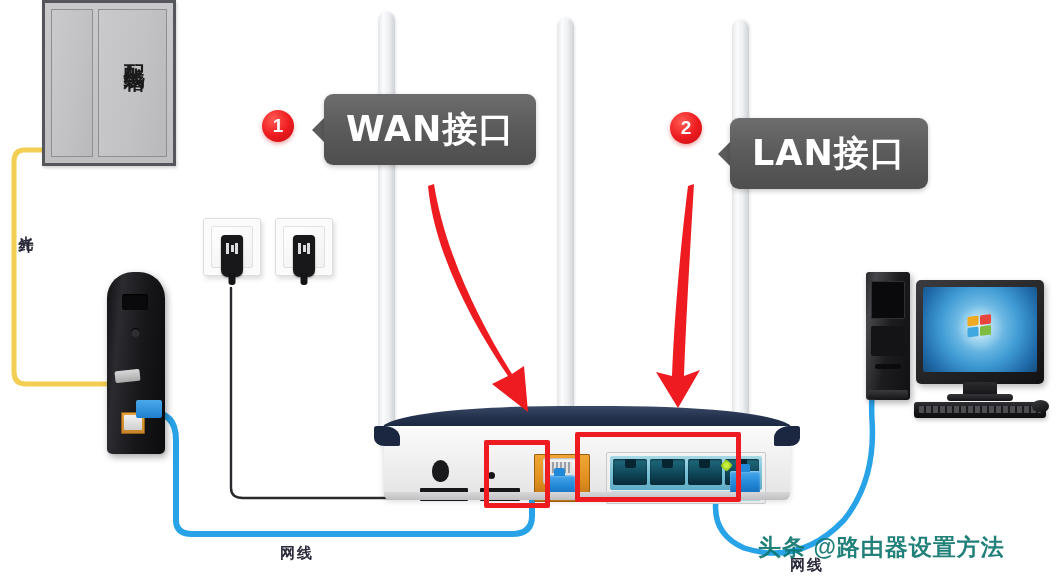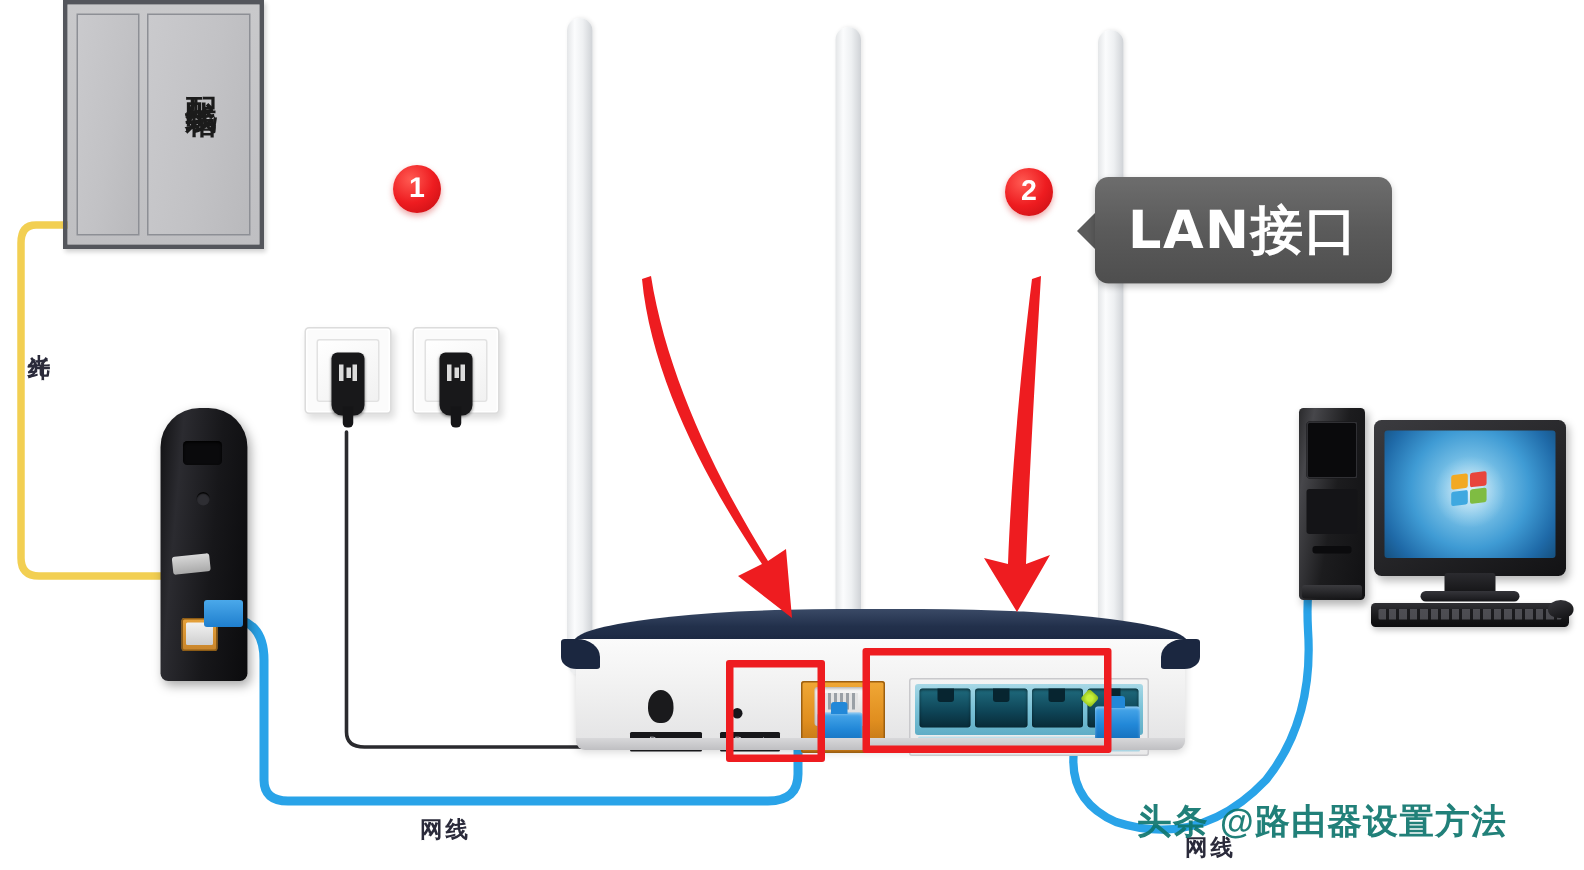--- a/index.html
+++ b/index.html
@@ -402,20 +402,24 @@
   <div class="hl l-highlight" style="left:575px;top:432px;width:166px;height:70px;"></div>
 
   <svg class="arrow-svg l-arrow" style="left:404px;top:180px;width:150px;height:250px;" viewBox="0 0 150 250" xmlns="http://www.w3.org/2000/svg">
     <path d="M24,6 C30,70 66,140 104,196 L88,204 L124,232 L120,186 L108,194 C72,136 40,68 30,4 Z" fill="#ee1c20"></path>
   </svg>
   <svg class="arrow-svg l-arrow" style="left:636px;top:180px;width:110px;height:240px;" viewBox="0 0 110 240" xmlns="http://www.w3.org/2000/svg">
     <path d="M52,6 C44,70 38,142 36,196 L20,192 L42,228 L64,190 L48,196 C50,142 54,70 58,4 Z" fill="#ee1c20"></path>
   </svg>
 
   <div class="badge l-mark" style="left:262px;top:110px;">1</div>
+  <div class="callout-wrap l-label" style="left:312px;top:94px;">
+    <div class="callout-notch"></div>
+    <div class="callout">WAN接口</div>
+  </div>
 
   <div class="badge l-mark" style="left:670px;top:112px;">2</div>
   <div class="callout-wrap l-label" style="left:718px;top:98px;margin-top:20px;">
     <div class="callout-notch"></div>
     <div class="callout">LAN接口</div>
   </div>
 
   <div class="pc l-device">
     <div class="pc-tower"></div>
     <div class="pc-bayA"></div>

